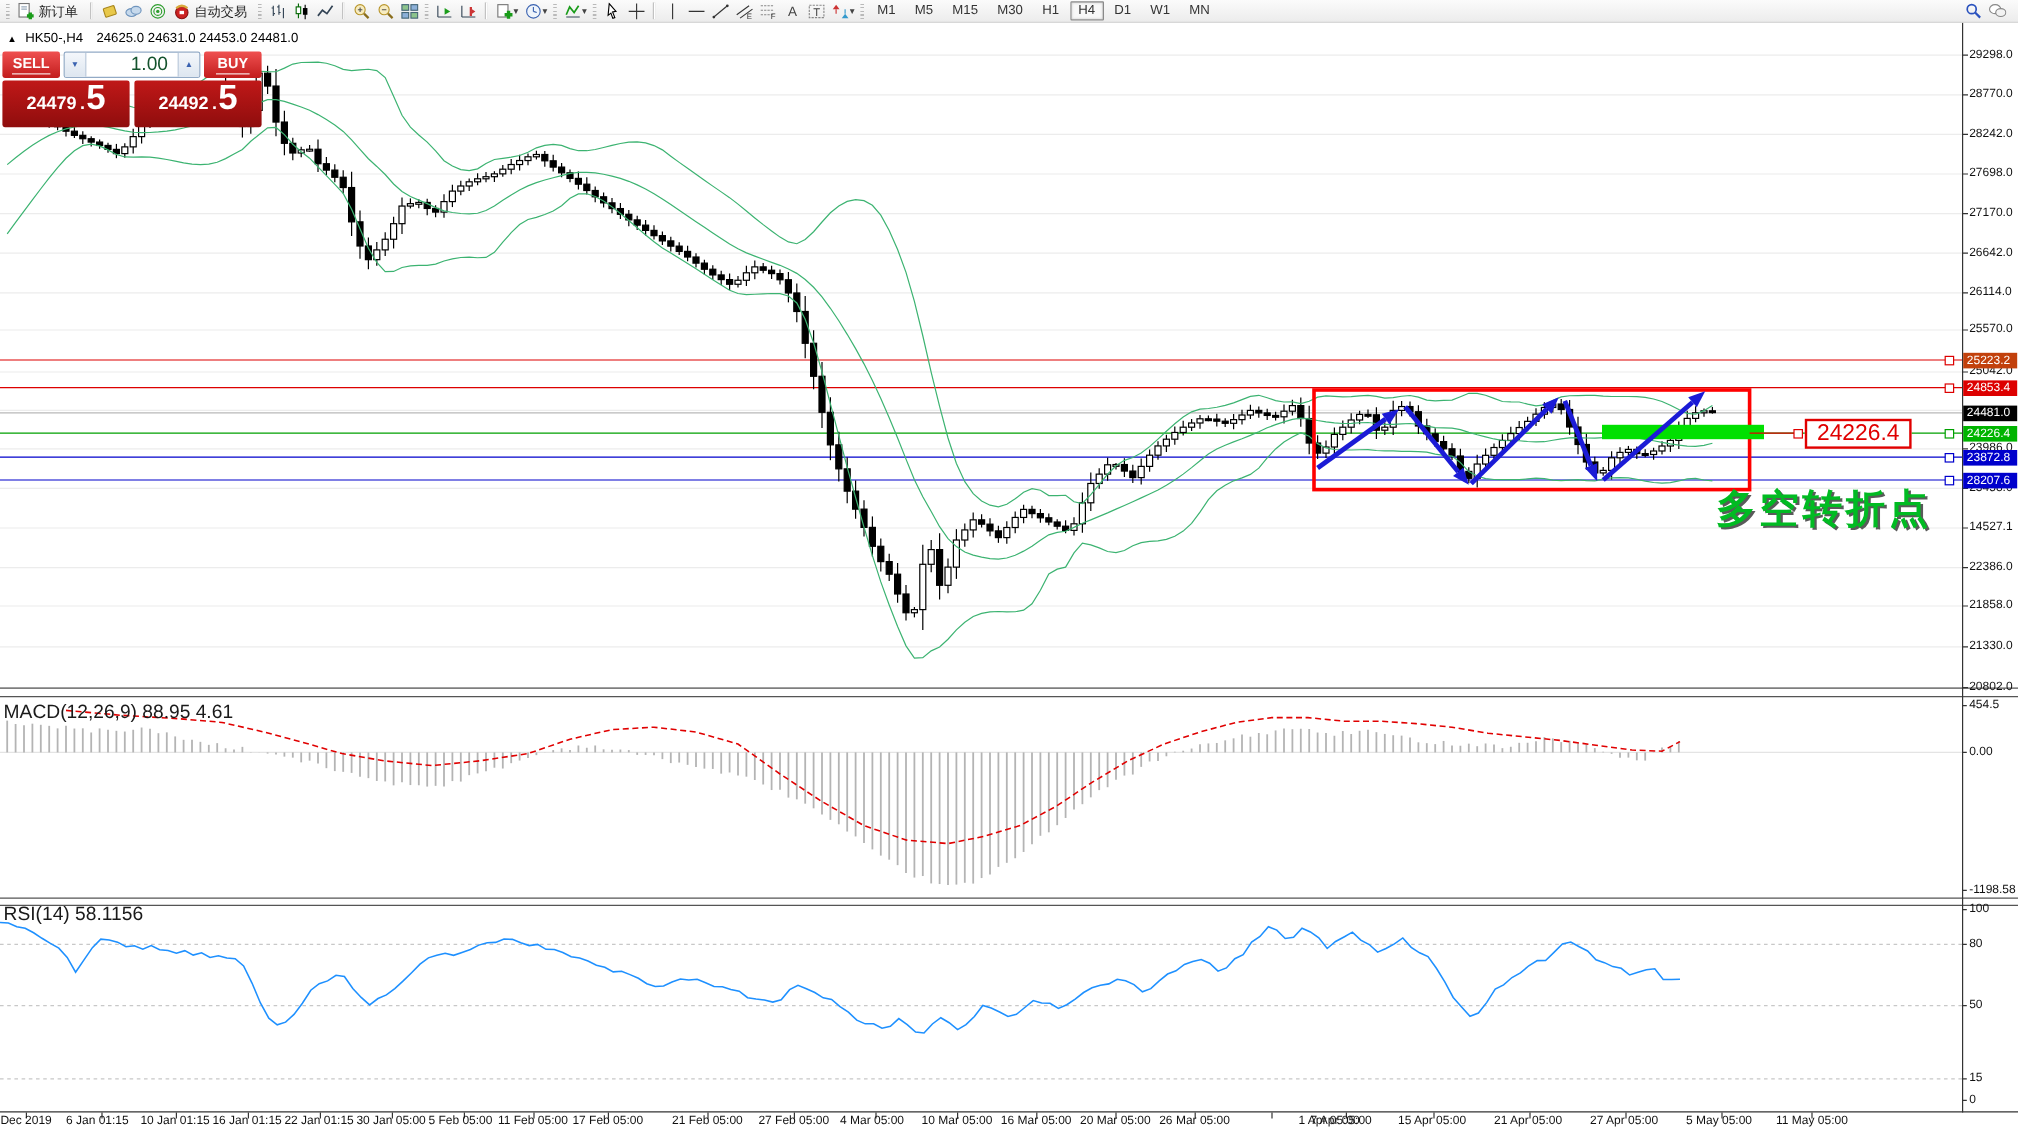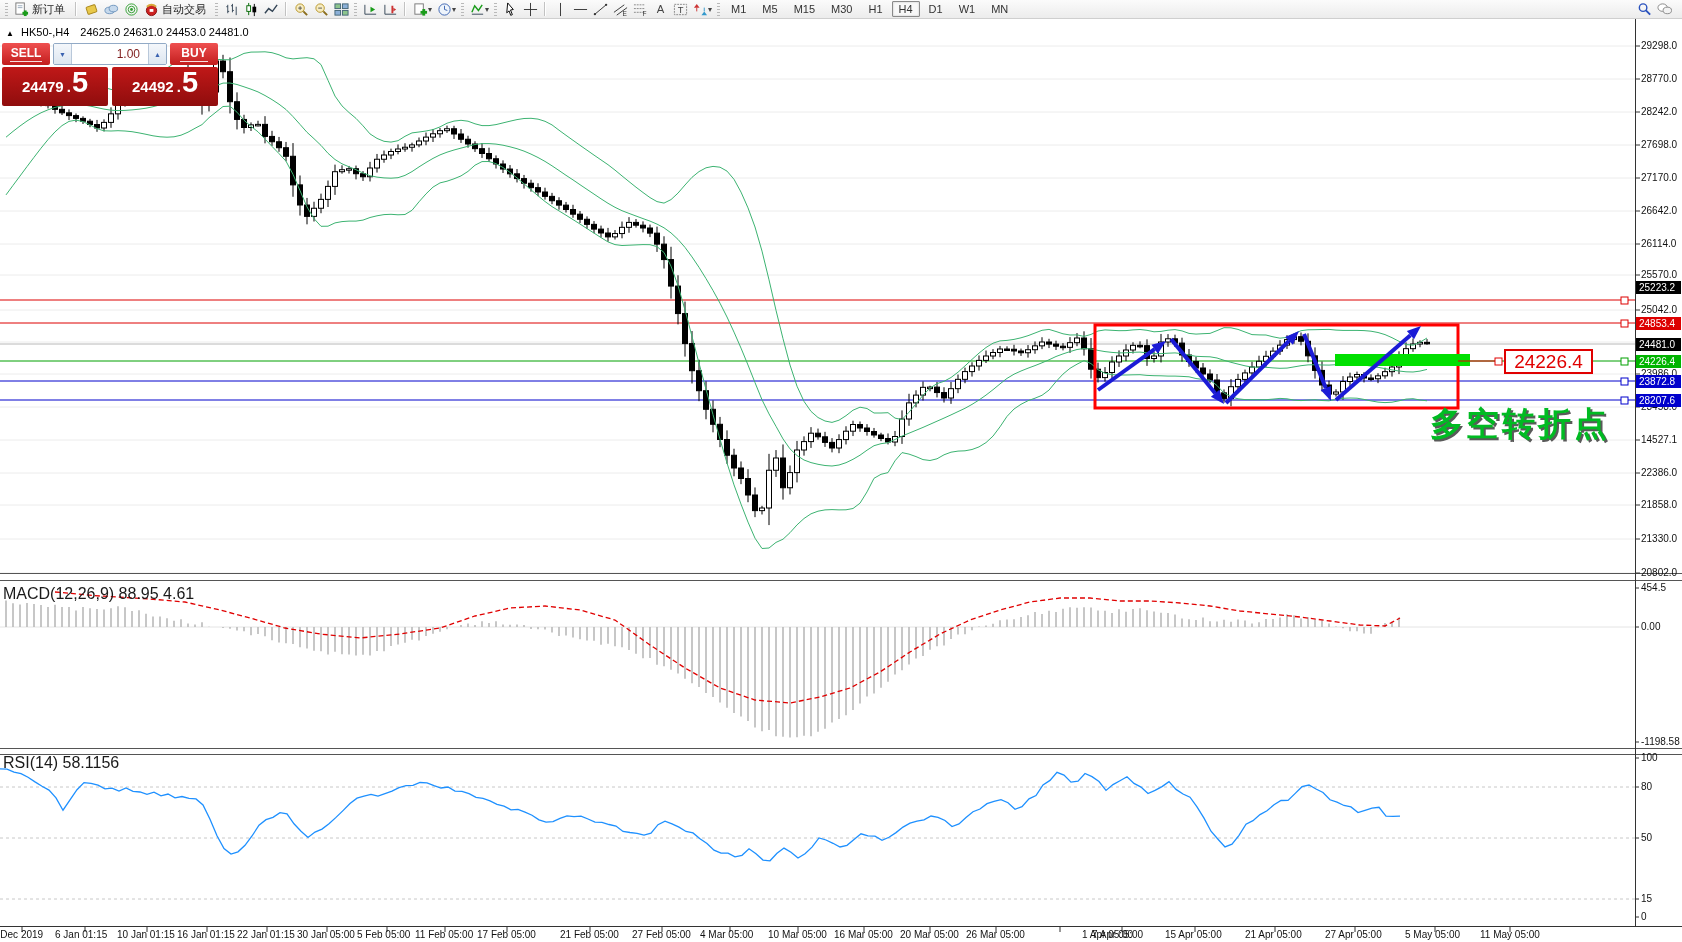--- a/index.html
+++ b/index.html
@@ -24,21 +24,21 @@
   #chart-title .mk{font-size:8px;margin-right:4px;}
   
   #trade-panel{position:absolute;left:2px;top:43px;width:216px;z-index:5;}
   #tp-row1{display:flex;height:22px;}
   .tpbtn{width:48px;background:linear-gradient(#ef5050,#c21d1d);color:#fff;font-weight:bold;font-size:12px;
      display:flex;align-items:center;justify-content:center;border-radius:2px;cursor:pointer;}
   .tpbtn span{border-bottom:1px solid rgba(255,255,255,.85);padding:0 1px 1px;}
   #tp-spin{flex:1;display:flex;margin:0 3px;border:1px solid #92aac6;background:#fff;border-radius:2px;overflow:hidden;}
   .spbtn{width:17px;background:linear-gradient(#f4f7fb,#dde6f0);display:flex;align-items:center;justify-content:center;
      color:#3a62b0;font-size:7px;cursor:pointer;}
-  #tp-vol{flex:1;display:flex;align-items:center;justify-content:flex-end;padding-right:8px;font-size:12px;color:#7f1d1d;}
+  #tp-vol{flex:1;display:flex;align-items:center;justify-content:flex-end;padding-right:8px;font-size:16px;color:#14532d;}
   #tp-spin .spbtn:first-child{border-right:1px solid #b9c8da;}
   #tp-spin .spbtn:last-child{border-left:1px solid #b9c8da;}
   #tp-row2{display:flex;height:39px;margin-top:2px;}
   .tile{flex:1;background:linear-gradient(#c01818,#8f0d0d);border-radius:2px;color:#fff;
      display:flex;align-items:baseline;justify-content:center;cursor:pointer;}
   .tile .sm{font-size:15px;font-weight:bold;}
   .tile .dot{font-size:15px;font-weight:bold;margin:0 1px 0 3px;}
   .tile .bg{font-size:29px;font-weight:bold;line-height:30px;}
   #tp-row2 .tile:first-child{margin-right:4px;}
   
@@ -1463,21 +1463,21 @@
       <div class="ytick" style="top: 539px;">21330.0</div>
       <div class="ytick" style="top: 573px;">20802.0</div>
       <div class="ytick" style="top: 588px;">454.5</div>
       <div class="ytick" style="top: 627px;">0.00</div>
       <div class="ytick" style="top: 742px;">-1198.58</div>
       <div class="ytick" style="top: 758px;">100</div>
       <div class="ytick" style="top: 787px;">80</div>
       <div class="ytick" style="top: 838px;">50</div>
       <div class="ytick" style="top: 899px;">15</div>
       <div class="ytick" style="top: 917px;">0</div>
-      <div class="ylab" style="top: 281px; background: #000000;">25223.2</div>
+      <div class="ylab" style="top: 294px; background: #c2410c;">25223.2</div>
       <div class="ylab" style="top: 317px; background: rgb(221, 0, 0);">24853.4</div>
       <div class="ylab" style="top: 338px; background: rgb(0, 0, 0);">24481.0</div>
       <div class="ylab" style="top: 355px; background: rgb(0, 180, 0);">24226.4</div>
       <div class="ylab" style="top: 375px; background: rgb(0, 0, 204);">23872.8</div>
       <div class="ylab" style="top: 394px; background: rgb(0, 0, 204);">28207.6</div>
     </div>
   <div id="time-axis">
       <div class="xlab" style="left: -8px;">7 Dec 2019</div>
       <div class="xlab" style="left: 55px;">6 Jan 01:15</div>
       <div class="xlab" style="left: 117px;">10 Jan 01:15</div>

